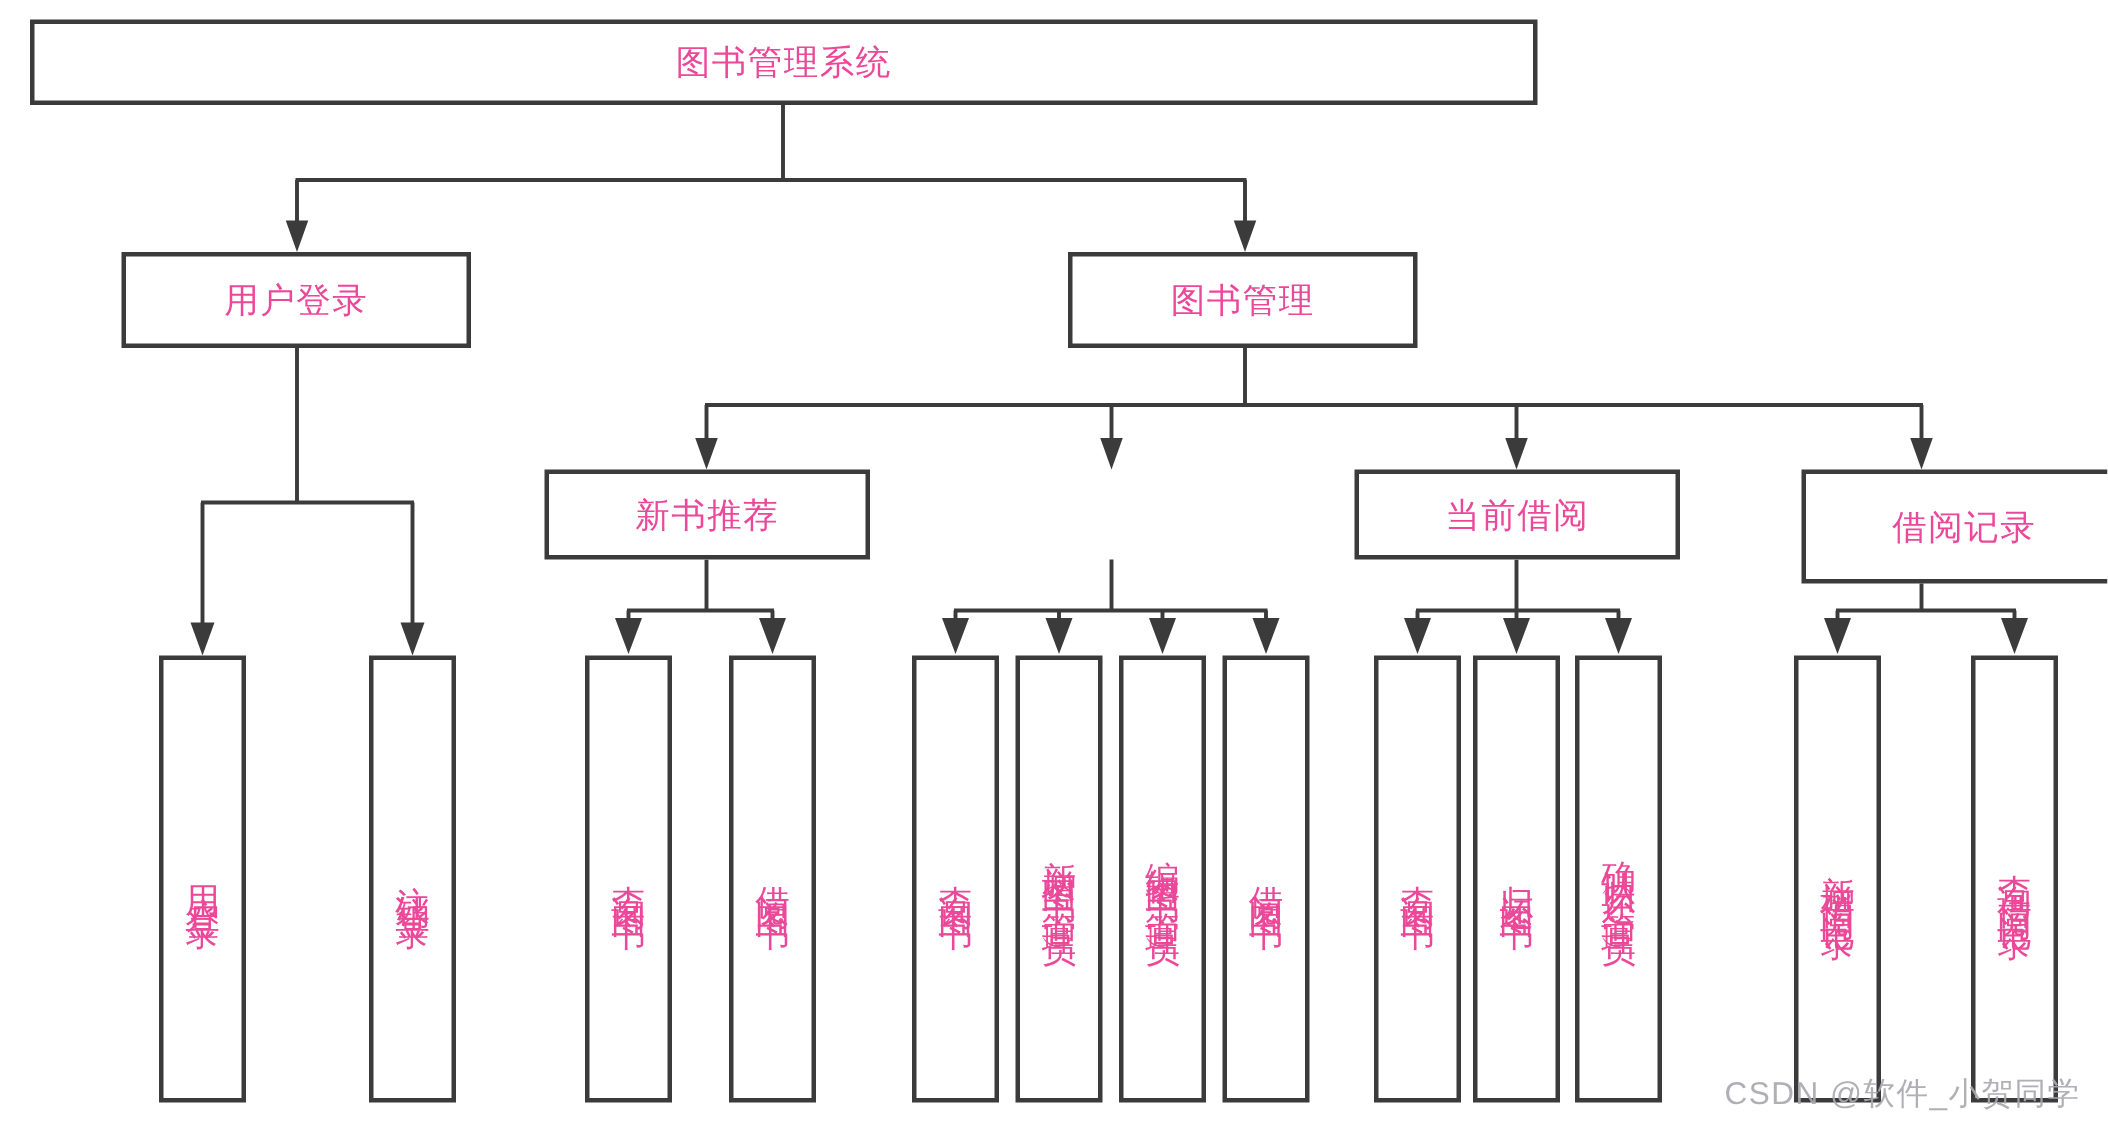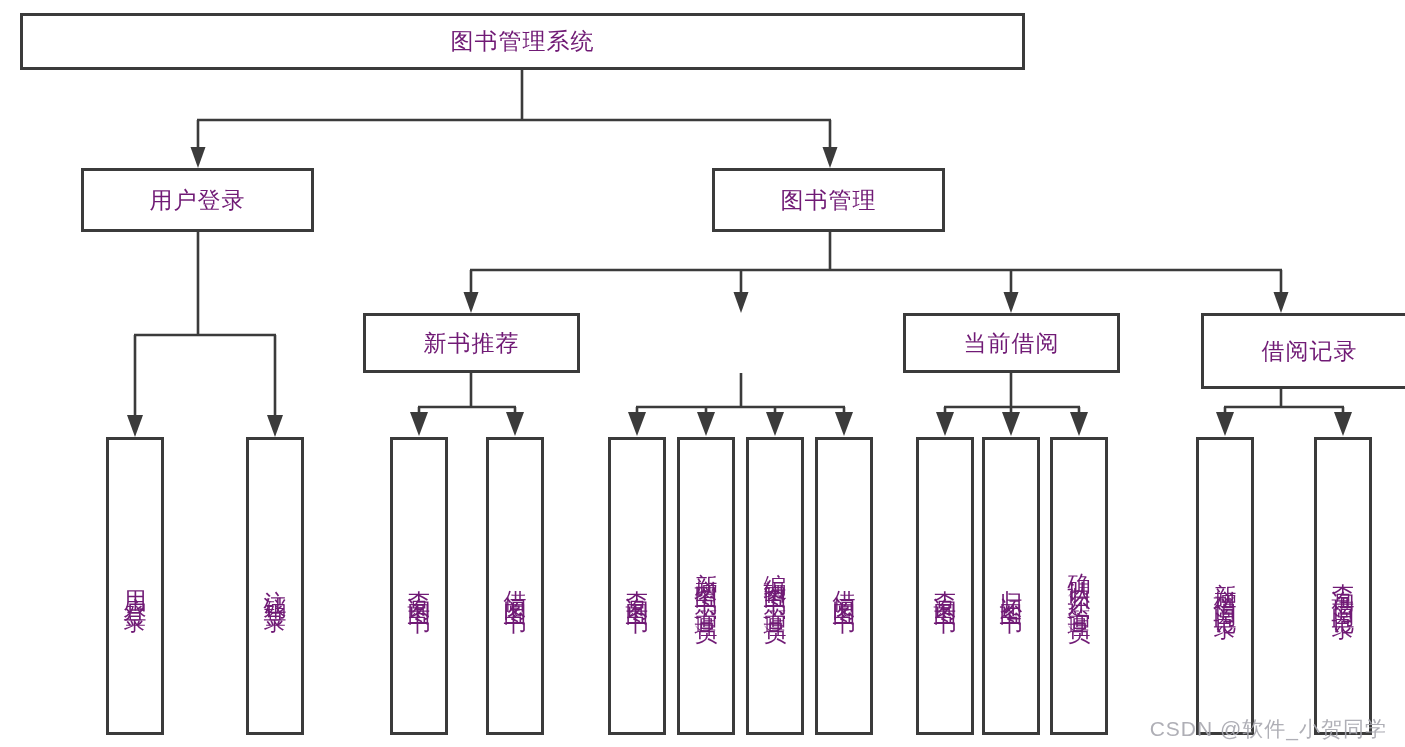--- a/index.html
+++ b/index.html
@@ -23,21 +23,21 @@
     height: 747px;
   }
   .box {
     position: absolute;
     box-sizing: border-box;
     border: 3px solid #3b3b3b;
     background: #ffffff;
     display: flex;
     align-items: center;
     justify-content: center;
-    color: #701a75;
+    color: #ec4899;
     font-size: 23px;
     z-index: 2;
   }
   .box .hlabel {
     letter-spacing: 1px;
     white-space: nowrap;
   }
   .leaf .vtext {
     writing-mode: vertical-rl;
     text-orientation: mixed;

